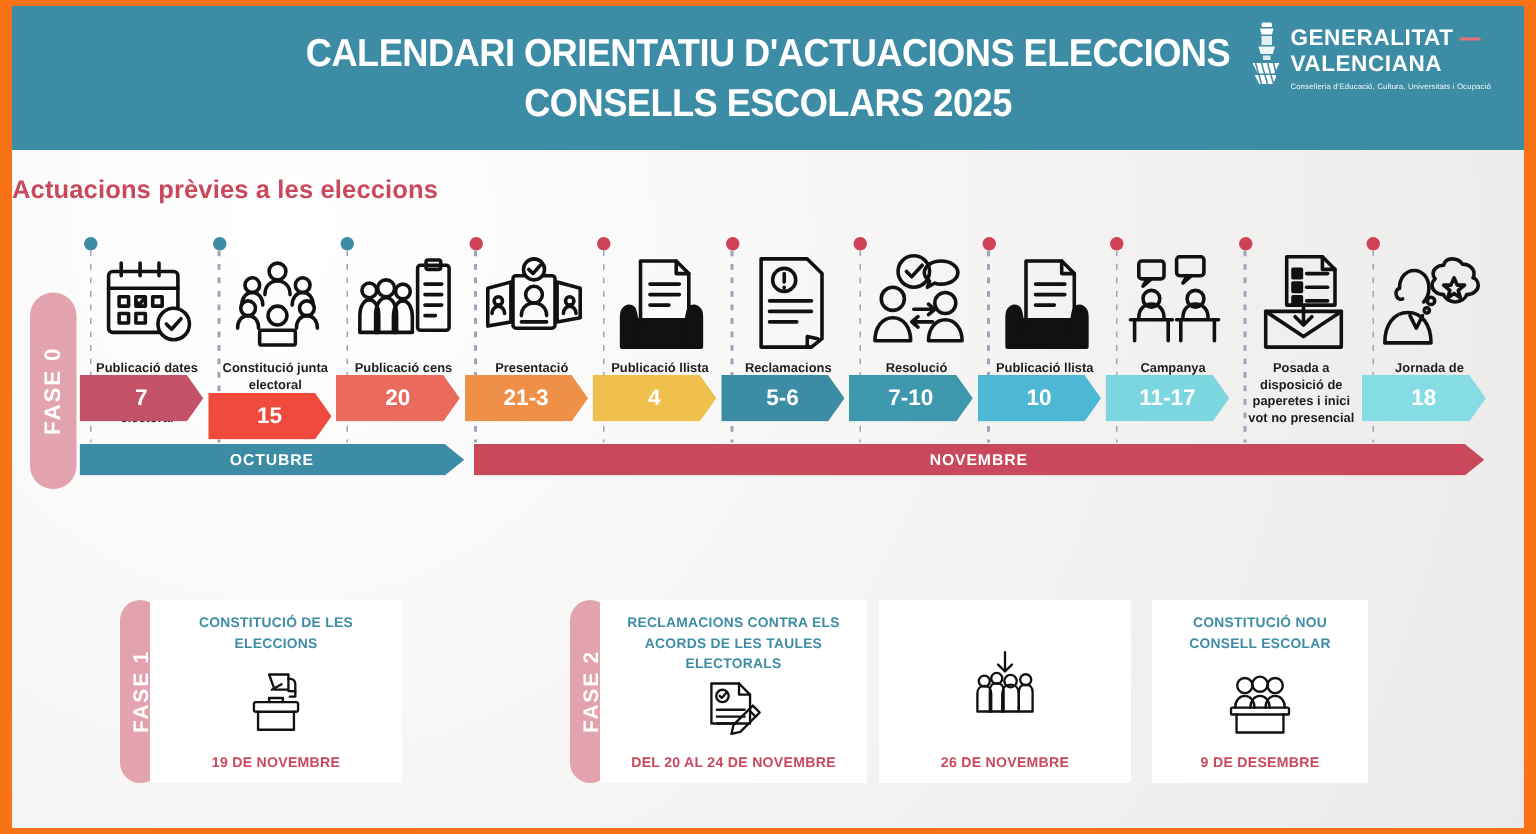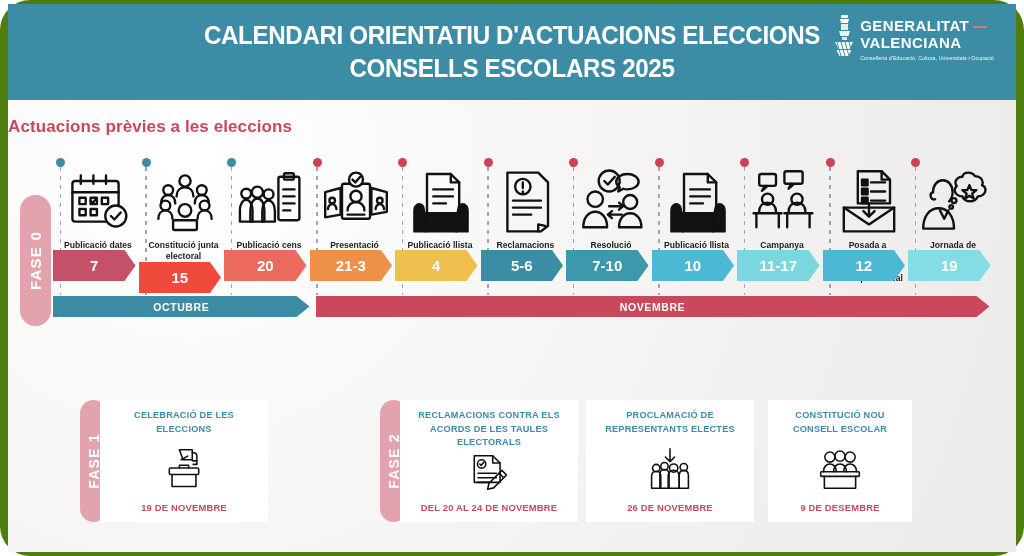--- a/index.html
+++ b/index.html
@@ -10,22 +10,21 @@
     height: 556px;
     overflow: hidden;
     background: #ffffff;
     font-family: "Liberation Sans", sans-serif;
   }
 
   #page {
     position: relative;
     width: 1024px;
     height: 556px;
-    background: #4d7c0f;
-    border-radius: 30px;
+    background: #f97316;
   }
 
   
   #header {
     position: absolute;
     left: 8px;
     top: 4px;
     width: 1008px;
     height: 96px;
     background: #3d8ca5;
@@ -479,56 +478,55 @@
       <rect fill="#111" x="40" y="44" width="8" height="8"></rect>
                 <path d="M53 48h20"></path>
       <path d="M50 54v16M42 63l8 8 8-8"></path>
       <path d="M14 58h72v34H14z"></path>
                 <path d="M14 58l36 24 36-24"></path>
     </g>
             </svg>
           </div>
           <div class="tl-label">Posada a disposició de paperetes i inici vot no presencial</div>
         </div>
-        <div class="tl-chip" style="left: 814.5px; width: 82.5px; background: rgb(76, 184, 212);">12</div>
         <div class="tl-col" style="left: 903px;">
           <div class="tl-dot" style="background: rgb(207, 65, 88);"></div>
           <div class="tl-stem"></div>
           <div class="tl-icon">
             <svg viewBox="0 0 100 100">
               <g fill="none" stroke="#111" stroke-width="3.4" stroke-linecap="round" stroke-linejoin="round">
       <path d="M20 36c0-10 6-17 14-17s14 7 14 17c0 6-2 10-5 13"></path>
       <path d="M20 36c-3 1-4 4-3 7s4 4 6 3"></path>
       <path d="M6 88c0-18 9-29 22-29s22 11 22 29z"></path>
       <path d="M30 62l6 12 6-12"></path>
       <path d="M62 14c-6 0-10 4-10 8 0 2 1 4 2 5-2 2-3 4-3 6 0 5 5 9 11 9 1 4 6 7 11 7s10-3 11-7c6 0 11-4 11-9 0-3-2-6-5-7 1-1 1-3 1-4 0-5-5-9-11-9-2-3-6-5-10-5s-7 2-8 6z"></path>
       <path d="M72 26l3 7h7l-6 5 2 7-6-4-6 4 2-7-6-5h7z"></path>
       <circle cx="50" cy="48" r="3.5"></circle>
                 <circle cx="46" cy="57" r="2.5"></circle>
     </g>
             </svg>
           </div>
           <div class="tl-label">Jornada de reflexió</div>
         </div>
-        <div class="tl-chip" style="left: 900px; width: 82.5px; background: rgb(134, 220, 229);">19</div>
+        <div class="tl-chip" style="left: 900px; width: 82.5px; background: rgb(134, 220, 229);">18</div>
         <div class="month-bar" style="left: 307.5px; width: 674px; background: rgb(201, 72, 92);">NOVEMBRE</div>
         <div class="month-bar" style="left: 45px; width: 256.5px; background: rgb(61, 140, 165);">OCTUBRE</div>
       </div>
 
     <div class="fase-pill" id="fase1-pill">
       <span>FASE 1</span>
     </div>
 
     <div class="fase-pill" id="fase2-pill">
       <span>FASE 2</span>
     </div>
 
     <div id="cards-layer">
         <div class="card" style="left: 92px; width: 168px;">
-          <div class="card-title">CELEBRACIÓ DE LES ELECCIONS</div>
+          <div class="card-title">CONSTITUCIÓ DE LES ELECCIONS</div>
           <div class="card-icon">
             <svg viewBox="0 0 100 100">
               <g fill="none" stroke="#111" stroke-width="3.4" stroke-linecap="round" stroke-linejoin="round">
       <path d="M40 8h28v22H48z"></path>
                 <path d="M44 30l14-8"></path>
       <path d="M68 14c6 0 10 3 10 8v10h-10"></path>
       <path d="M72 32h6v8h-8"></path>
       <rect x="18" y="48" width="64" height="14" rx="3"></rect>
       <path d="M24 62v26h52V62"></path>
       <path d="M40 48v-6h20v6"></path>
@@ -548,21 +546,20 @@
                 <path d="M30 26l3 3 6-7"></path>
       <path d="M26 46h40M26 56h40M26 66h26"></path>
       <path d="M78 40l10 10-28 28-13 3 3-13z"></path>
                 <path d="M72 46l10 10"></path>
     </g>
             </svg>
           </div>
           <div class="card-date">DEL 20 AL 24 DE NOVEMBRE</div>
         </div>
         <div class="card" style="left: 578px; width: 168px;">
-          <div class="card-title">PROCLAMACIÓ DE REPRESENTANTS ELECTES</div>
           <div class="card-icon">
             <svg viewBox="0 0 100 100">
               <g fill="none" stroke="#111" stroke-width="3.4" stroke-linecap="round" stroke-linejoin="round">
       <path d="M50 6v26M40 24l10 10 10-10"></path>
       <circle cx="20" cy="48" r="8"></circle>
                 <path d="M10 92V66c0-7 4-11 10-11s10 4 10 11v26z"></path>
       <circle cx="38" cy="44" r="8"></circle>
                 <path d="M28 92V62c0-7 4-11 10-11s10 4 10 11v30z"></path>
       <circle cx="58" cy="48" r="9"></circle>
                 <path d="M46 92V66c0-8 5-13 12-13s12 5 12 13v26z"></path>

